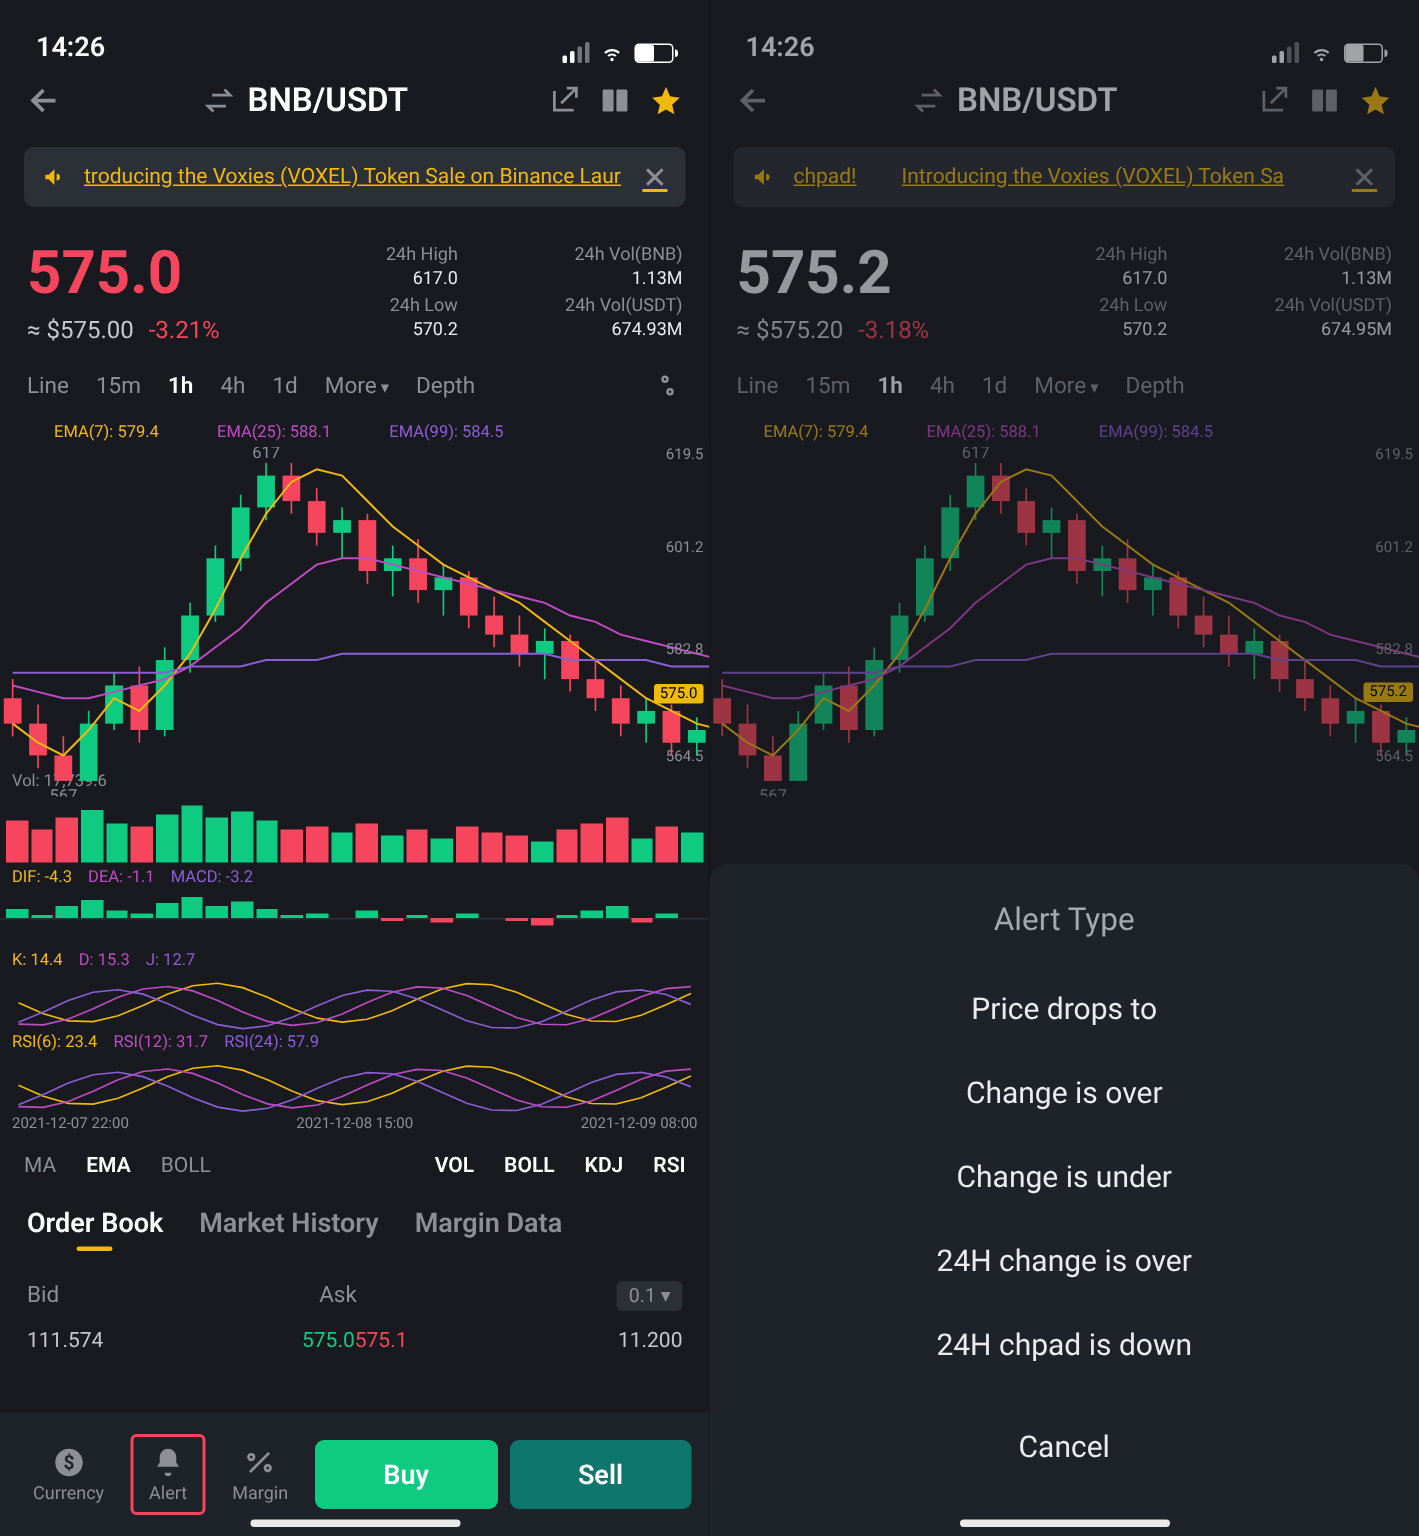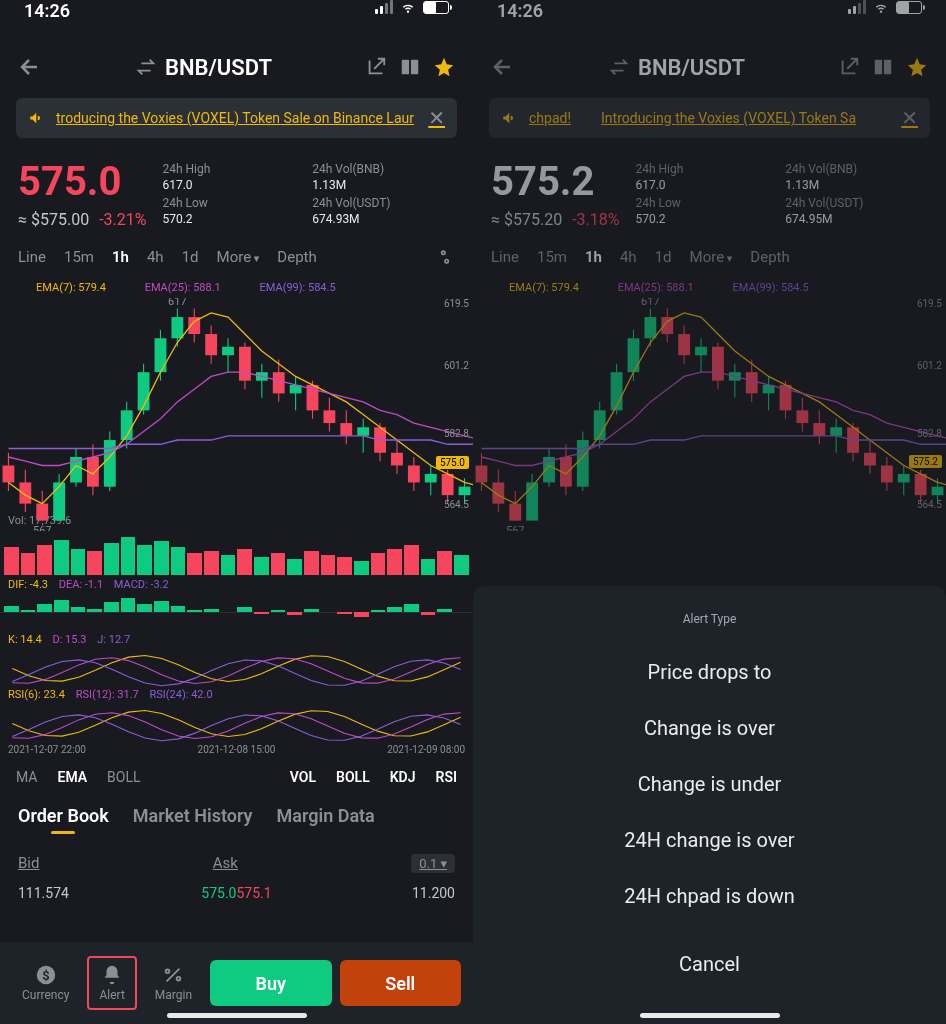--- a/index.html
+++ b/index.html
@@ -12,21 +12,21 @@
     display: flex;
     overflow: hidden;
   }
   .screen {
     width: 473px; height: 1024px;
     background: #181a20;
     position: relative;
     display: flex; flex-direction: column;
   }
   .status-bar {
-    height: 42px; display: flex; justify-content: space-between; align-items: flex-start;
+    height: 42px; display: flex; justify-content: space-between; align-items: flex-end;
     padding: 0 24px; font-size: 18px; font-weight: 600; color: #fff;
   }
   .status-icons { display: flex; gap: 6px; align-items: center; }
   .signal { display: flex; gap: 2px; align-items: flex-end; }
   .signal span { width: 3px; background: #fff; border-radius: 1px; }
   .signal span:nth-child(1){height:5px;} .signal span:nth-child(2){height:8px;}
   .signal span:nth-child(3){height:11px;opacity:.4;} .signal span:nth-child(4){height:14px;opacity:.4;}
   .wifi { width: 18px; height: 14px; }
   .battery { width: 26px; height: 13px; border: 1.5px solid #fff; border-radius: 3px; position: relative; }
   .battery::after { content: ""; position: absolute; right: -4px; top: 3px; width: 2px; height: 5px; background: #fff; border-radius: 0 2px 2px 0; }
@@ -49,21 +49,21 @@
   .banner .close { color: #8c8f96; font-size: 20px; cursor: pointer; }
 
   .price-block {
     display: flex; padding: 18px 18px 8px; align-items: flex-start; gap: 16px;
   }
   .big-price { font-size: 40px; font-weight: 700; line-height: 1; }
   .big-price.red { color: #f6465d; }
   .big-price.white { color: #eaecef; }
   .sub-price { margin-top: 8px; font-size: 16px; color: #c4c8ce; }
   .sub-price .pct { color: #f6465d; margin-left: 6px; }
-  .stats { flex: 1; display: grid; grid-template-columns: 1fr 1fr; gap: 4px 7px; font-size: 12px; color: #8c8f96; }
+  .stats { flex: 1; display: grid; grid-template-columns: 1fr 1fr; gap: 4px 7px; font-size: 12px; color: #8c8f96; text-align: right; }
   .stats .label { color: #8c8f96; }
   .stats .val { color: #eaecef; }
   .stat-col { display: flex; flex-direction: column; gap: 2px; }
 
   .timeframes {
     display: flex; align-items: center; padding: 10px 18px; gap: 18px; font-size: 15px; color: #8c8f96;
   }
   .timeframes span { cursor: pointer; }
   .timeframes .active { color: #fff; font-weight: 600; }
   .timeframes .more::after { content: " ▾"; font-size: 11px; }
@@ -104,47 +104,47 @@
     display: flex; gap: 24px; padding: 10px 18px; font-size: 18px; color: #8c8f96; font-weight: 600;
   }
   .tabs span { cursor: pointer; position: relative; }
   .tabs .active { color: #fff; }
   .tabs .active::after {
     content: ""; position: absolute; bottom: -8px; left: 50%; transform: translateX(-50%);
     width: 24px; height: 3px; background: #f0b90b; border-radius: 2px;
   }
 
   .orderbook-head {
-    display: flex; justify-content: space-between; padding: 18px 18px 8px; font-size: 15px; color: #8c8f96; text-decoration: underline;
+    display: flex; justify-content: space-between; padding: 18px 18px 8px; font-size: 15px; color: #8c8f96;
   }
   .orderbook-head .decimals { background: #2b2f36; padding: 2px 8px; border-radius: 4px; font-size: 13px; cursor: pointer; }
 
   .ob-row { display: flex; justify-content: flex-end; padding: 4px 18px; font-size: 14px; }
   .ob-row .bid-amt { color: #c4c8ce; width: 25%; }
   .ob-row .bid-price { color: #0ecb81; width: 25%; text-align: right; }
   .ob-row .ask-price { color: #f6465d; width: 25%; }
   .ob-row .ask-amt { color: #c4c8ce; width: 25%; text-align: right; }
 
   .bottom-bar {
     position: absolute; bottom: 0; left: 0; right: 0; height: 82px; background: #1e2329;
     display: flex; align-items: center; padding: 0 12px; gap: 8px;
   }
   .bottom-btn { display: flex; flex-direction: column; align-items: center; gap: 2px; color: #8c8f96; font-size: 12px; padding: 6px 10px; cursor: pointer; }
   .bottom-btn svg { width: 22px; height: 22px; fill: #8c8f96; }
   .alert-btn { border: 2px solid #f6465d; border-radius: 4px; }
   .action-btn { flex: 1; height: 46px; border-radius: 6px; display: flex; align-items: center; justify-content: center; font-size: 18px; font-weight: 600; color: #fff; cursor: pointer; }
   .buy { background: #0ecb81; }
-  .sell { background: #c2410c; }
+  .sell { background: #0f766e; }
   .home-indicator { position: absolute; bottom: 6px; left: 50%; transform: translateX(-50%); width: 140px; height: 5px; background: #fff; border-radius: 3px; opacity: .9; }
   .screen2 .content-dimmed { opacity: .6; }
   .alert-sheet {
     position: absolute; left: 0; right: 0; bottom: 0; background: #1e2329;
     padding: 18px 0 32px; border-radius: 12px 12px 0 0;
   }
-  .alert-sheet .title { text-align: center; font-size: 12px; color: #a4a8b0; padding: 8px 0 18px; }
+  .alert-sheet .title { text-align: center; font-size: 21px; color: #a4a8b0; padding: 8px 0 18px; }
   .alert-sheet .opt { text-align: center; font-size: 20px; color: #eaecef; padding: 16px 0; cursor: pointer; }
   .alert-sheet .cancel { margin-top: 12px; }
 </style>
 </head>
 <body>
 
 <div class="screen">
   <div class="status-bar">
     <span>14:26</span>
     <div class="status-icons">
@@ -398,21 +398,21 @@
   </div>
   <div class="line-chart"><svg viewBox="0 0 430 36" preserveAspectRatio="none">
         <path d="M7.678571428571429,18L23.035714285714285,24.775709680740427L38.392857142857146,29.184469031606717L53.75,29.68617157053834L69.10714285714286,26.10555816661381L84.46428571428572,19.693440096718405L99.82142857142857,12.689754680461775L115.17857142857143,7.541090731036942L130.53571428571428,6.046024693969912L145.89285714285714,8.726826149328147L161.25,14.64701402161289L176.60714285714286,21.738496362160532L191.9642857142857,27.52401436618983L207.32142857142856,29.98252014449526L222.67857142857142,28.255186897059367L238.03571428571428,22.94542182290108L253.39285714285714,15.908078625324244L268.75,9.601503748877493L284.1071428571429,6.2287652392021045L299.4642857142857,6.968057692023891L314.8214285714286,11.56112498399478L330.17857142857144,18.40347656665364L345.53571428571433,25.104882176486676L360.89285714285717,29.32434803332925L376.25,29.587893318591334L391.6071428571429,25.803454081885402L406.9642857142857,19.29304382759333L422.3214285714286,12.330936163218407" fill="none" stroke="#f0b90b" stroke-width="1"></path>
         <path d="M7.678571428571429,31.184469031606717L23.035714285714285,31.68617157053834L38.392857142857146,28.10555816661381L53.75,21.693440096718405L69.10714285714286,14.689754680461775L84.46428571428572,9.541090731036942L99.82142857142857,8.046024693969912L115.17857142857143,10.726826149328154L130.53571428571428,16.64701402161289L145.89285714285714,23.738496362160532L161.25,29.52401436618984L176.60714285714286,31.98252014449526L191.9642857142857,30.255186897059378L207.32142857142856,24.94542182290108L222.67857142857142,17.908078625324244L238.03571428571428,11.601503748877493L253.39285714285714,8.228765239202104L268.75,8.968057692023883L284.1071428571429,13.561124983994763L299.4642857142857,20.40347656665364L314.8214285714286,27.104882176486676L330.17857142857144,31.32434803332925L345.53571428571433,31.587893318591334L360.89285714285717,27.80345408188542L376.25,21.29304382759335L391.6071428571429,14.330936163218407L406.9642857142857,9.349195597021945L422.3214285714286,8.088087434352403" fill="none" stroke="#c04bc5" stroke-width="1"></path>
         <path d="M7.678571428571429,30.10555816661381L23.035714285714285,23.693440096718405L38.392857142857146,16.689754680461775L53.75,11.541090731036947L69.10714285714286,10.046024693969912L84.46428571428572,12.726826149328154L99.82142857142857,18.64701402161289L115.17857142857143,25.738496362160532L130.53571428571428,31.52401436618983L145.89285714285714,33.982520144495254L161.25,32.25518689705937L176.60714285714286,26.94542182290108L191.9642857142857,19.908078625324244L207.32142857142856,13.601503748877493L222.67857142857142,10.228765239202101L238.03571428571428,10.96805769202389L253.39285714285714,15.56112498399478L268.75,22.40347656665364L284.1071428571429,29.104882176486676L299.4642857142857,33.32434803332926L314.8214285714286,33.58789331859133L330.17857142857144,29.803454081885402L345.53571428571433,23.29304382759333L360.89285714285717,16.330936163218407L376.25,11.349195597021964L391.6071428571429,10.088087434352403L406.9642857142857,12.988153038739888L422.3214285714286,19.03631605916051" fill="none" stroke="#8c5ed6" stroke-width="1"></path>
       </svg></div>
 
   <div class="ind-row">
     <span class="e1">RSI(6): 23.4</span>
     <span class="e2">RSI(12): 31.7</span>
-    <span class="e3">RSI(24): 42.0</span>
+    <span class="e3">RSI(24): 57.9</span>
   </div>
   <div class="line-chart"><svg viewBox="0 0 430 36" preserveAspectRatio="none">
         <path d="M7.678571428571429,18L23.035714285714285,24.775709680740427L38.392857142857146,29.184469031606717L53.75,29.68617157053834L69.10714285714286,26.10555816661381L84.46428571428572,19.693440096718405L99.82142857142857,12.689754680461775L115.17857142857143,7.541090731036942L130.53571428571428,6.046024693969912L145.89285714285714,8.726826149328147L161.25,14.64701402161289L176.60714285714286,21.738496362160532L191.9642857142857,27.52401436618983L207.32142857142856,29.98252014449526L222.67857142857142,28.255186897059367L238.03571428571428,22.94542182290108L253.39285714285714,15.908078625324244L268.75,9.601503748877493L284.1071428571429,6.2287652392021045L299.4642857142857,6.968057692023891L314.8214285714286,11.56112498399478L330.17857142857144,18.40347656665364L345.53571428571433,25.104882176486676L360.89285714285717,29.32434803332925L376.25,29.587893318591334L391.6071428571429,25.803454081885402L406.9642857142857,19.29304382759333L422.3214285714286,12.330936163218407" fill="none" stroke="#f0b90b" stroke-width="1"></path>
         <path d="M7.678571428571429,31.184469031606717L23.035714285714285,31.68617157053834L38.392857142857146,28.10555816661381L53.75,21.693440096718405L69.10714285714286,14.689754680461775L84.46428571428572,9.541090731036942L99.82142857142857,8.046024693969912L115.17857142857143,10.726826149328154L130.53571428571428,16.64701402161289L145.89285714285714,23.738496362160532L161.25,29.52401436618984L176.60714285714286,31.98252014449526L191.9642857142857,30.255186897059378L207.32142857142856,24.94542182290108L222.67857142857142,17.908078625324244L238.03571428571428,11.601503748877493L253.39285714285714,8.228765239202104L268.75,8.968057692023883L284.1071428571429,13.561124983994763L299.4642857142857,20.40347656665364L314.8214285714286,27.104882176486676L330.17857142857144,31.32434803332925L345.53571428571433,31.587893318591334L360.89285714285717,27.80345408188542L376.25,21.29304382759335L391.6071428571429,14.330936163218407L406.9642857142857,9.349195597021945L422.3214285714286,8.088087434352403" fill="none" stroke="#c04bc5" stroke-width="1"></path>
         <path d="M7.678571428571429,30.10555816661381L23.035714285714285,23.693440096718405L38.392857142857146,16.689754680461775L53.75,11.541090731036947L69.10714285714286,10.046024693969912L84.46428571428572,12.726826149328154L99.82142857142857,18.64701402161289L115.17857142857143,25.738496362160532L130.53571428571428,31.52401436618983L145.89285714285714,33.982520144495254L161.25,32.25518689705937L176.60714285714286,26.94542182290108L191.9642857142857,19.908078625324244L207.32142857142856,13.601503748877493L222.67857142857142,10.228765239202101L238.03571428571428,10.96805769202389L253.39285714285714,15.56112498399478L268.75,22.40347656665364L284.1071428571429,29.104882176486676L299.4642857142857,33.32434803332926L314.8214285714286,33.58789331859133L330.17857142857144,29.803454081885402L345.53571428571433,23.29304382759333L360.89285714285717,16.330936163218407L376.25,11.349195597021964L391.6071428571429,10.088087434352403L406.9642857142857,12.988153038739888L422.3214285714286,19.03631605916051" fill="none" stroke="#8c5ed6" stroke-width="1"></path>
       </svg></div>
 
   <div class="time-axis">
     <span>2021-12-07 22:00</span>
     <span>2021-12-08 15:00</span>

